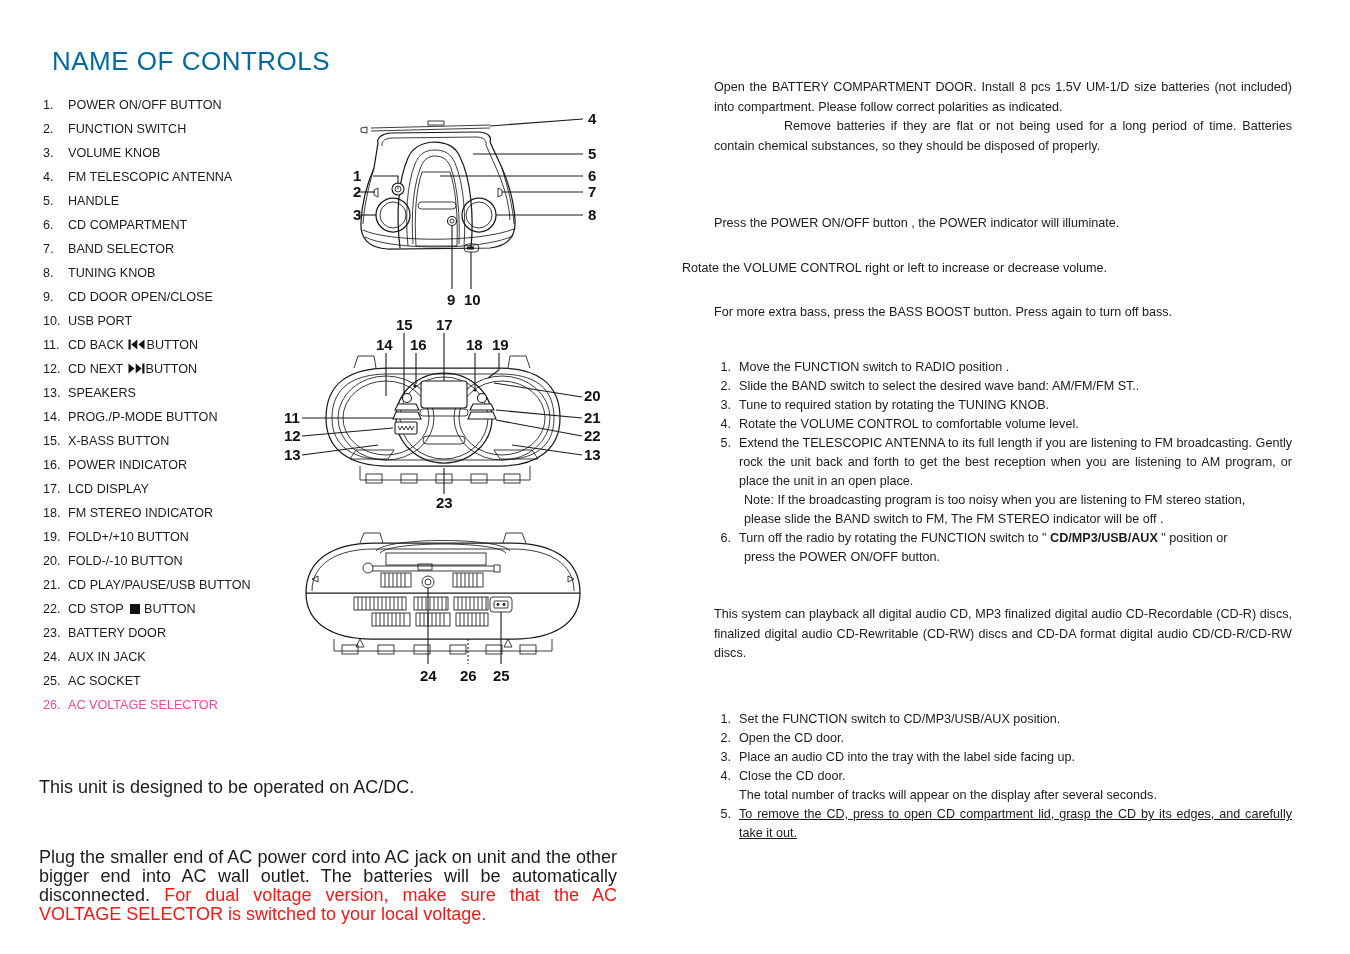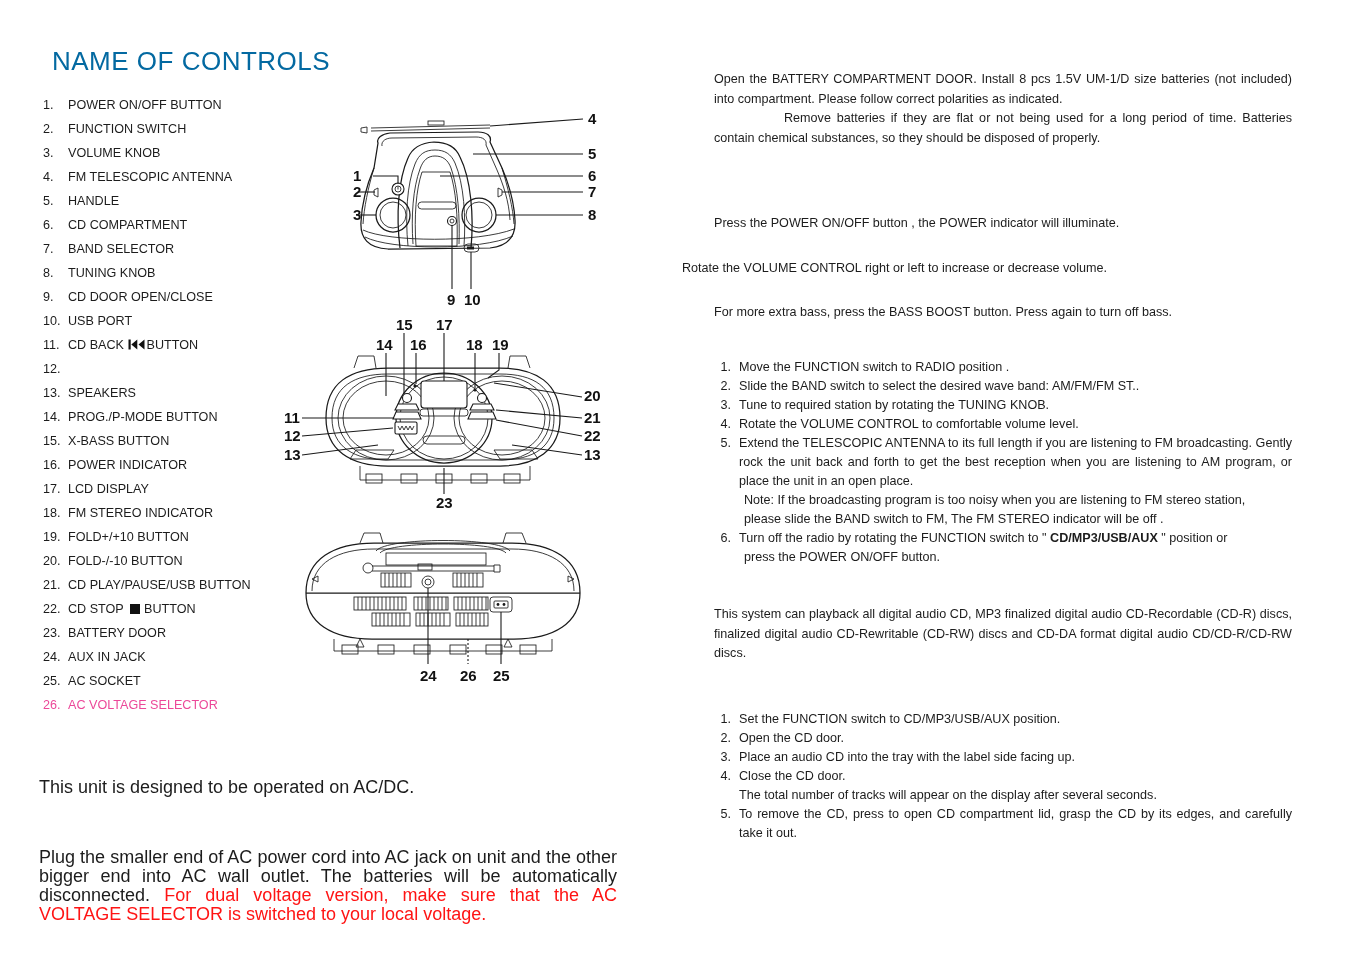--- a/index.html
+++ b/index.html
@@ -151,21 +151,21 @@
   }
   .cont {
     font-size: 12.6px;
     line-height: 19px;
     padding-left: 25px;
     text-align: justify;
   }
   .cont.sm-indent { padding-left: 30px; }
   .bold { font-weight: 700; }
 
-  #rc-battery  { position: absolute; left: 714px; top: 70px;  width: 578px; }
+  #rc-battery  { position: absolute; left: 714px; top: 78px;  width: 578px; }
   #rc-power    { position: absolute; left: 714px; top: 214px; width: 578px; }
   #rc-volume   { position: absolute; left: 682px; top: 259px; width: 578px; }
   #rc-bass     { position: absolute; left: 714px; top: 303px; width: 578px; }
   #rc-radio    { position: absolute; left: 714px; top: 358px; width: 578px; }
   #rc-disc     { position: absolute; left: 714px; top: 605px; width: 578px; }
   #rc-cdplay   { position: absolute; left: 714px; top: 710px; width: 578px; }
 </style>
 </head>
 <body>
 
@@ -215,20 +215,23 @@
           <span class="lbl">USB PORT</span>
         </li>
         <li>
           <span class="num">11.</span>
           <span class="lbl">CD BACK <svg class="gl" width="17" height="11" viewBox="0 0 17 11">
               <path d="M0.5 0.5 h2.2 v10 h-2.2 z M9.3 0.5 v10 l-6 -5 z M16.5 0.5 v10 l-6 -5 z" fill="#111"></path>
             </svg>BUTTON</span>
         </li>
         <li>
           <span class="num">12.</span>
+          <span class="lbl">CD NEXT <svg class="gl" width="17" height="11" viewBox="0 0 17 11">
+              <path d="M0.5 0.5 l6 5 l-6 5 z M7.7 0.5 l6 5 l-6 5 z M14.3 0.5 h2.2 v10 h-2.2 z" fill="#111"></path>
+            </svg>BUTTON</span>
         </li>
         <li>
           <span class="num">13.</span>
           <span class="lbl">SPEAKERS</span>
         </li>
         <li>
           <span class="num">14.</span>
           <span class="lbl">PROG./P-MODE BUTTON</span>
         </li>
         <li>
@@ -607,18 +610,18 @@
         </li>
         <li>
           <span class="n">4.</span>
           <span class="t">Close the CD door.</span>
         </li>
       </ul>
     <div class="cont">The total number of tracks will appear on the display after several seconds.</div>
     <div class="num-list">
       <div style="display:flex;font-size:12.6px;line-height:19px;align-items:flex-start;">
         <span style="flex:0 0 25px;width:25px;text-align:right;padding-right:8px;box-sizing:border-box;">5.</span>
-        <span style="flex:1 1 auto;text-align:justify;">To remove the CD, press to open CD compartment lid, grasp the CD by its edges, and carefully take it out.</span>
+        <span style="flex:1 1 auto;text-align:justify;text-decoration:underline;">To remove the CD, press to open CD compartment lid, grasp the CD by its edges, and carefully take it out.</span>
       </div>
     </div>
   </div>
 
 </div>
 
 </body></html>

